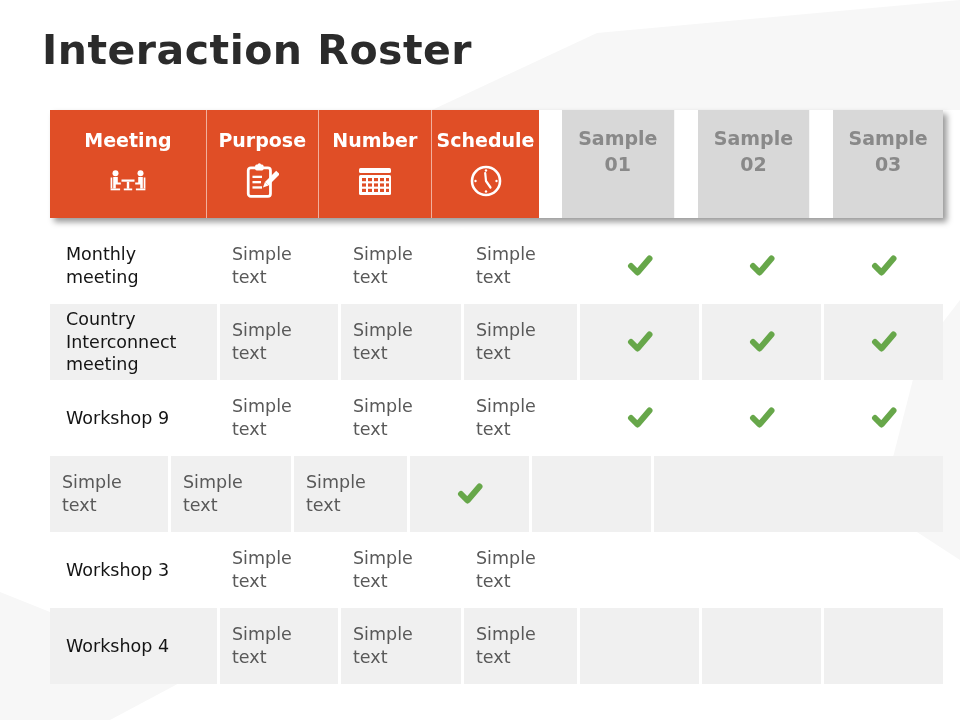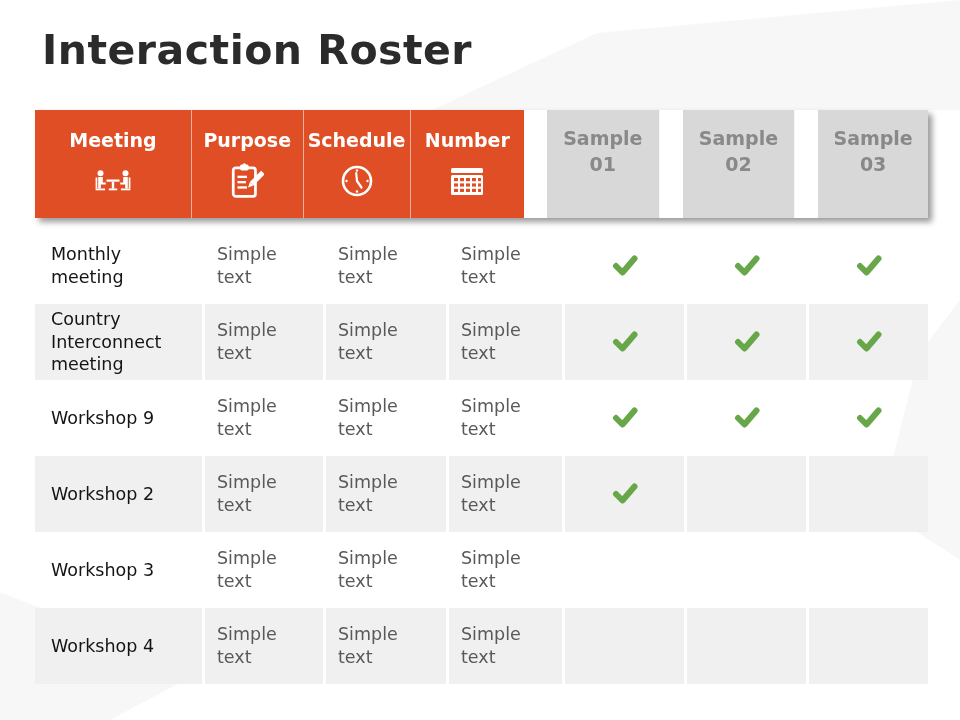--- a/index.html
+++ b/index.html
@@ -24,21 +24,21 @@
   .bg-shape{position:absolute;background:#f7f7f7;z-index:0;}
   .bg-shape.s1{left:300px;top:0;width:660px;height:110px;clip-path:polygon(20% 100%,45% 30%,100% 0,100% 100%);}
   .bg-shape.s2{left:0;top:560px;width:200px;height:160px;clip-path:polygon(0 20%,100% 70%,55% 100%,0 100%);}
   .bg-shape.s3{left:860px;top:300px;width:100px;height:260px;clip-path:polygon(100% 0,100% 100%,20% 80%,60% 20%);}
 
   .slide-title{
     position:absolute;left:42px;top:26px;z-index:2;
     font-size:41px;color:var(--title-text);letter-spacing:.5px;
   }
 
-  .table-wrap{position:absolute;left:35px;top:110px;width:893px;z-index:2;}
+  .table-wrap{position:absolute;left:50px;top:110px;width:893px;z-index:2;}
 
   
   .header-row{
     display:flex;height:108px;
     box-shadow:4px 4px 6px rgba(0,0,0,.40);
   }
   .hcell{
     display:flex;flex-direction:column;align-items:center;
     font-weight:bold;font-size:19px;
   }
@@ -124,35 +124,20 @@
           <rect x="3" y="4.5" width="21" height="27" rx="2.5" fill="none" stroke="#ffffff" stroke-width="2.6"></rect>
           <rect x="9.5" y="1.5" width="8" height="5.5" rx="1.5" fill="#ffffff"></rect>
           <circle cx="13.5" cy="1.8" r="1.6" fill="#ffffff"></circle>
           <rect x="7" y="12" width="9" height="2.2" fill="#ffffff"></rect>
           <rect x="7" y="17" width="8" height="2.2" fill="#ffffff"></rect>
           <rect x="7" y="22" width="9" height="2.2" fill="#ffffff"></rect>
           <g transform="rotate(45 24 16)">
             <rect x="21.6" y="6" width="4.8" height="15" fill="#ffffff"></rect>
             <path d="M21.6 21 h4.8 l-2.4 5 z" fill="#ffffff"></path>
           </g>
-        </svg>
-      </span>
-    </div>
-
-    <div class="hcell orange col-3">
-      <span class="hlabel">Schedule</span>
-      <span class="hicon">
-        <svg width="34" height="34" viewBox="0 0 34 34" xmlns="http://www.w3.org/2000/svg">
-          <circle cx="17" cy="17" r="14" fill="none" stroke="#ffffff" stroke-width="2.6"></circle>
-          <circle cx="17" cy="6.5" r="1.2" fill="#ffffff"></circle>
-          <circle cx="17" cy="27.5" r="1.2" fill="#ffffff"></circle>
-          <circle cx="6.5" cy="17" r="1.2" fill="#ffffff"></circle>
-          <circle cx="27.5" cy="17" r="1.2" fill="#ffffff"></circle>
-          <path d="M17 17 L16.2 9" stroke="#ffffff" stroke-width="2.2" stroke-linecap="round"></path>
-          <path d="M17 17 L21.5 23.5" stroke="#ffffff" stroke-width="2.2" stroke-linecap="round"></path>
         </svg>
       </span>
     </div>
 
     <div class="hcell orange col-2">
       <span class="hlabel">Number</span>
       <span class="hicon">
         <svg width="36" height="32" viewBox="0 0 36 32" xmlns="http://www.w3.org/2000/svg">
           <rect x="2" y="3" width="32" height="5" rx="1.5" fill="#ffffff"></rect>
           <rect x="2" y="10" width="32" height="20" rx="1.5" fill="#ffffff"></rect>
@@ -170,20 +155,35 @@
             <rect x="5" y="23.8" width="4" height="3.2"></rect>
               <rect x="11" y="23.8" width="4" height="3.2"></rect>
               <rect x="17" y="23.8" width="4" height="3.2"></rect>
               <rect x="23" y="23.8" width="4" height="3.2"></rect>
               <rect x="29" y="23.8" width="3" height="3.2"></rect>
           </g>
         </svg>
       </span>
     </div>
 
+    <div class="hcell orange col-3">
+      <span class="hlabel">Schedule</span>
+      <span class="hicon">
+        <svg width="34" height="34" viewBox="0 0 34 34" xmlns="http://www.w3.org/2000/svg">
+          <circle cx="17" cy="17" r="14" fill="none" stroke="#ffffff" stroke-width="2.6"></circle>
+          <circle cx="17" cy="6.5" r="1.2" fill="#ffffff"></circle>
+          <circle cx="17" cy="27.5" r="1.2" fill="#ffffff"></circle>
+          <circle cx="6.5" cy="17" r="1.2" fill="#ffffff"></circle>
+          <circle cx="27.5" cy="17" r="1.2" fill="#ffffff"></circle>
+          <path d="M17 17 L16.2 9" stroke="#ffffff" stroke-width="2.2" stroke-linecap="round"></path>
+          <path d="M17 17 L21.5 23.5" stroke="#ffffff" stroke-width="2.2" stroke-linecap="round"></path>
+        </svg>
+      </span>
+    </div>
+
     <div class="hcell gray col-4">
       <span class="hlabel">Sample 01</span>
     </div>
     <div class="hcell gray col-5">
       <span class="hlabel">Sample 02</span>
     </div>
     <div class="hcell gray col-6">
       <span class="hlabel">Sample 03</span>
     </div>
   </div>
@@ -273,23 +273,20 @@
           </svg>
     </div>
     <div class="cell sample-cell col-6">
       <svg class="check" viewBox="0 0 26 22">
             <path d="M4 11 L10.5 17.5 L22.5 3.5" fill="none" stroke="#67A74A" stroke-width="6" stroke-linecap="round" stroke-linejoin="round"></path>
           </svg>
     </div>
   </div>
 
   <div class="row">
-    <div class="cell meeting-cell col-0">
-          <span class="txt">Workshop 2</span>
-        </div>
     <div class="cell simple-cell col-1">
           <span class="txt">Simple text</span>
         </div>
     <div class="cell simple-cell col-2">
           <span class="txt">Simple text</span>
         </div>
     <div class="cell simple-cell col-3">
           <span class="txt">Simple text</span>
         </div>
     <div class="cell sample-cell col-4">

